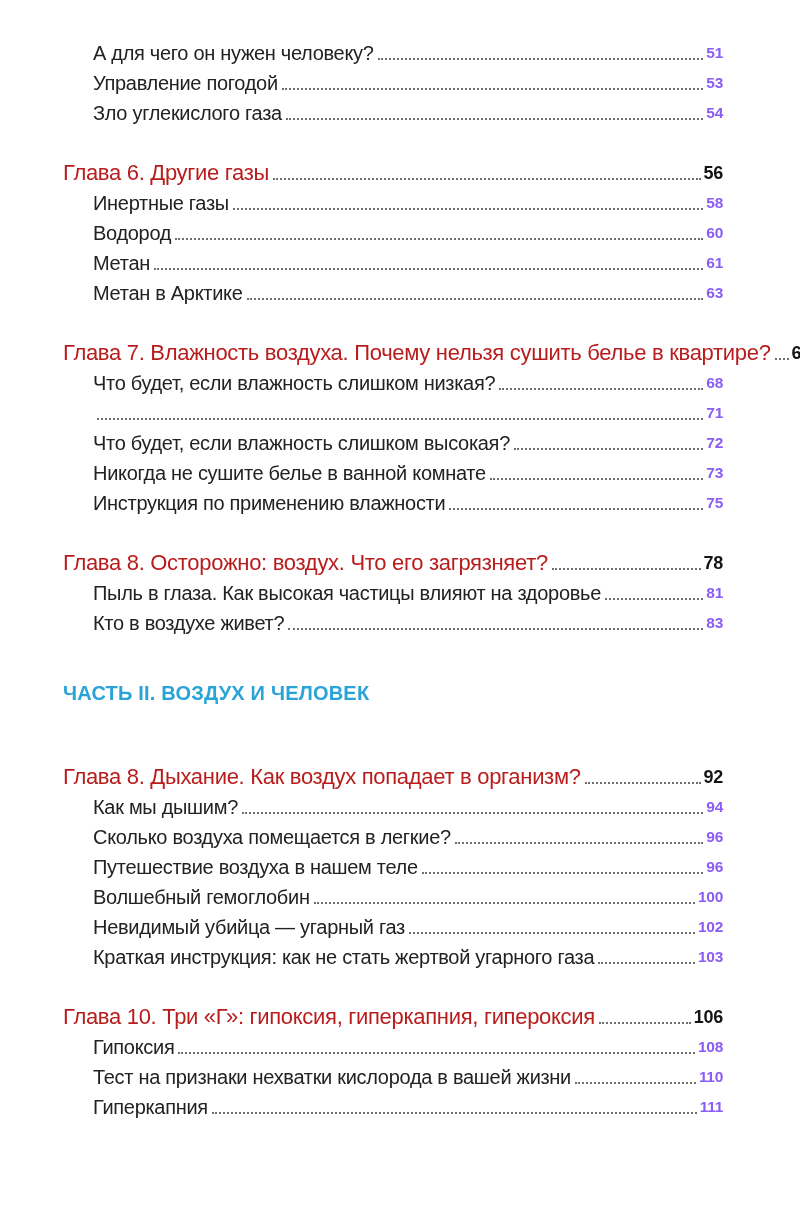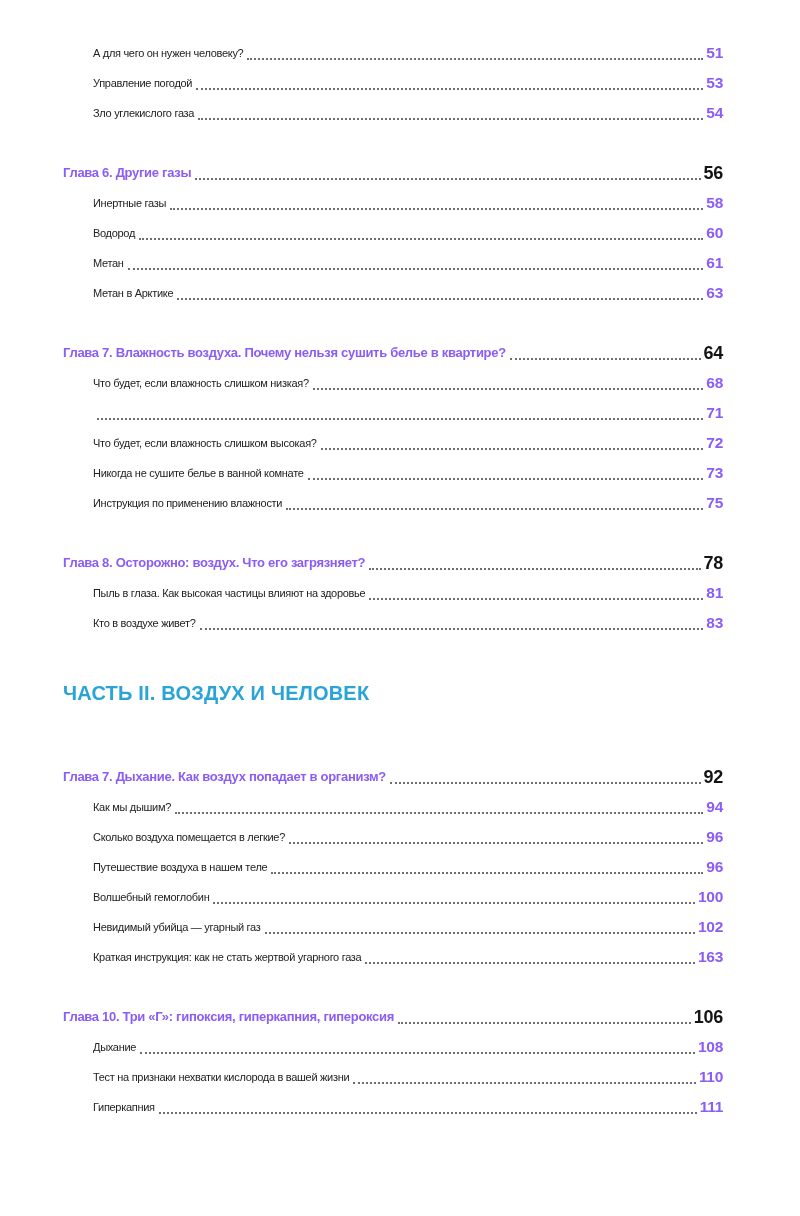--- a/index.html
+++ b/index.html
@@ -28,30 +28,30 @@
     align-items: flex-end;
     height: 30px;
     line-height: 30px;
     white-space: nowrap;
   }
   .toc-row .label {
     letter-spacing: -0.3px;
     flex: 0 0 auto;
   }
   .toc-row.chapter .label {
-    font-weight: 700;
-    font-size: 13px;
-    color: #8b5cf6;
+    font-weight: 400;
+    font-size: 22px;
+    color: #b91c1c;
   }
   .toc-row.sub {
     padding-left: 30px;
   }
   .toc-row.sub .label {
     font-weight: 400;
-    font-size: 11px;
+    font-size: 20px;
     color: #222222;
   }
   .dots {
     flex: 1 1 auto;
     min-width: 14px;
     align-self: flex-end;
     border-bottom: 2px dotted #6e6e6e;
     margin: 0 3px 8px 4px;
     height: 0;
   }
@@ -165,21 +165,21 @@
         </div>
         <div class="toc-row sub">
           <span class="label">Кто в воздухе живет?</span>
           <span class="dots"></span>
           <span class="pagenum">83</span>
         </div>
       </div>
       <div class="part-heading" style="color: rgb(42, 163, 215);">ЧАСТЬ II. ВОЗДУХ И ЧЕЛОВЕК</div>
       <div class="toc-group">
         <div class="toc-row chapter">
-          <span class="label">Глава 7. Дыхание. Как воздух попадает в организм?</span>
+          <span class="label">Глава 8. Дыхание. Как воздух попадает в организм?</span>
           <span class="dots"></span>
           <span class="pagenum">92</span>
         </div>
         <div class="toc-row sub">
           <span class="label">Как мы дышим?</span>
           <span class="dots"></span>
           <span class="pagenum">94</span>
         </div>
         <div class="toc-row sub">
           <span class="label">Сколько воздуха помещается в легкие?</span>
@@ -197,31 +197,31 @@
           <span class="pagenum">100</span>
         </div>
         <div class="toc-row sub">
           <span class="label">Невидимый убийца — угарный газ</span>
           <span class="dots"></span>
           <span class="pagenum">102</span>
         </div>
         <div class="toc-row sub">
           <span class="label">Краткая инструкция: как не стать жертвой угарного газа</span>
           <span class="dots"></span>
-          <span class="pagenum">163</span>
+          <span class="pagenum">103</span>
         </div>
       </div>
       <div class="toc-group">
         <div class="toc-row chapter">
           <span class="label">Глава 10. Три «Г»: гипоксия, гиперкапния, гипероксия</span>
           <span class="dots"></span>
           <span class="pagenum">106</span>
         </div>
         <div class="toc-row sub">
-          <span class="label">Дыхание</span>
+          <span class="label">Гипоксия</span>
           <span class="dots"></span>
           <span class="pagenum">108</span>
         </div>
         <div class="toc-row sub">
           <span class="label">Тест на признаки нехватки кислорода в вашей жизни</span>
           <span class="dots"></span>
           <span class="pagenum">110</span>
         </div>
         <div class="toc-row sub">
           <span class="label">Гиперкапния</span>

